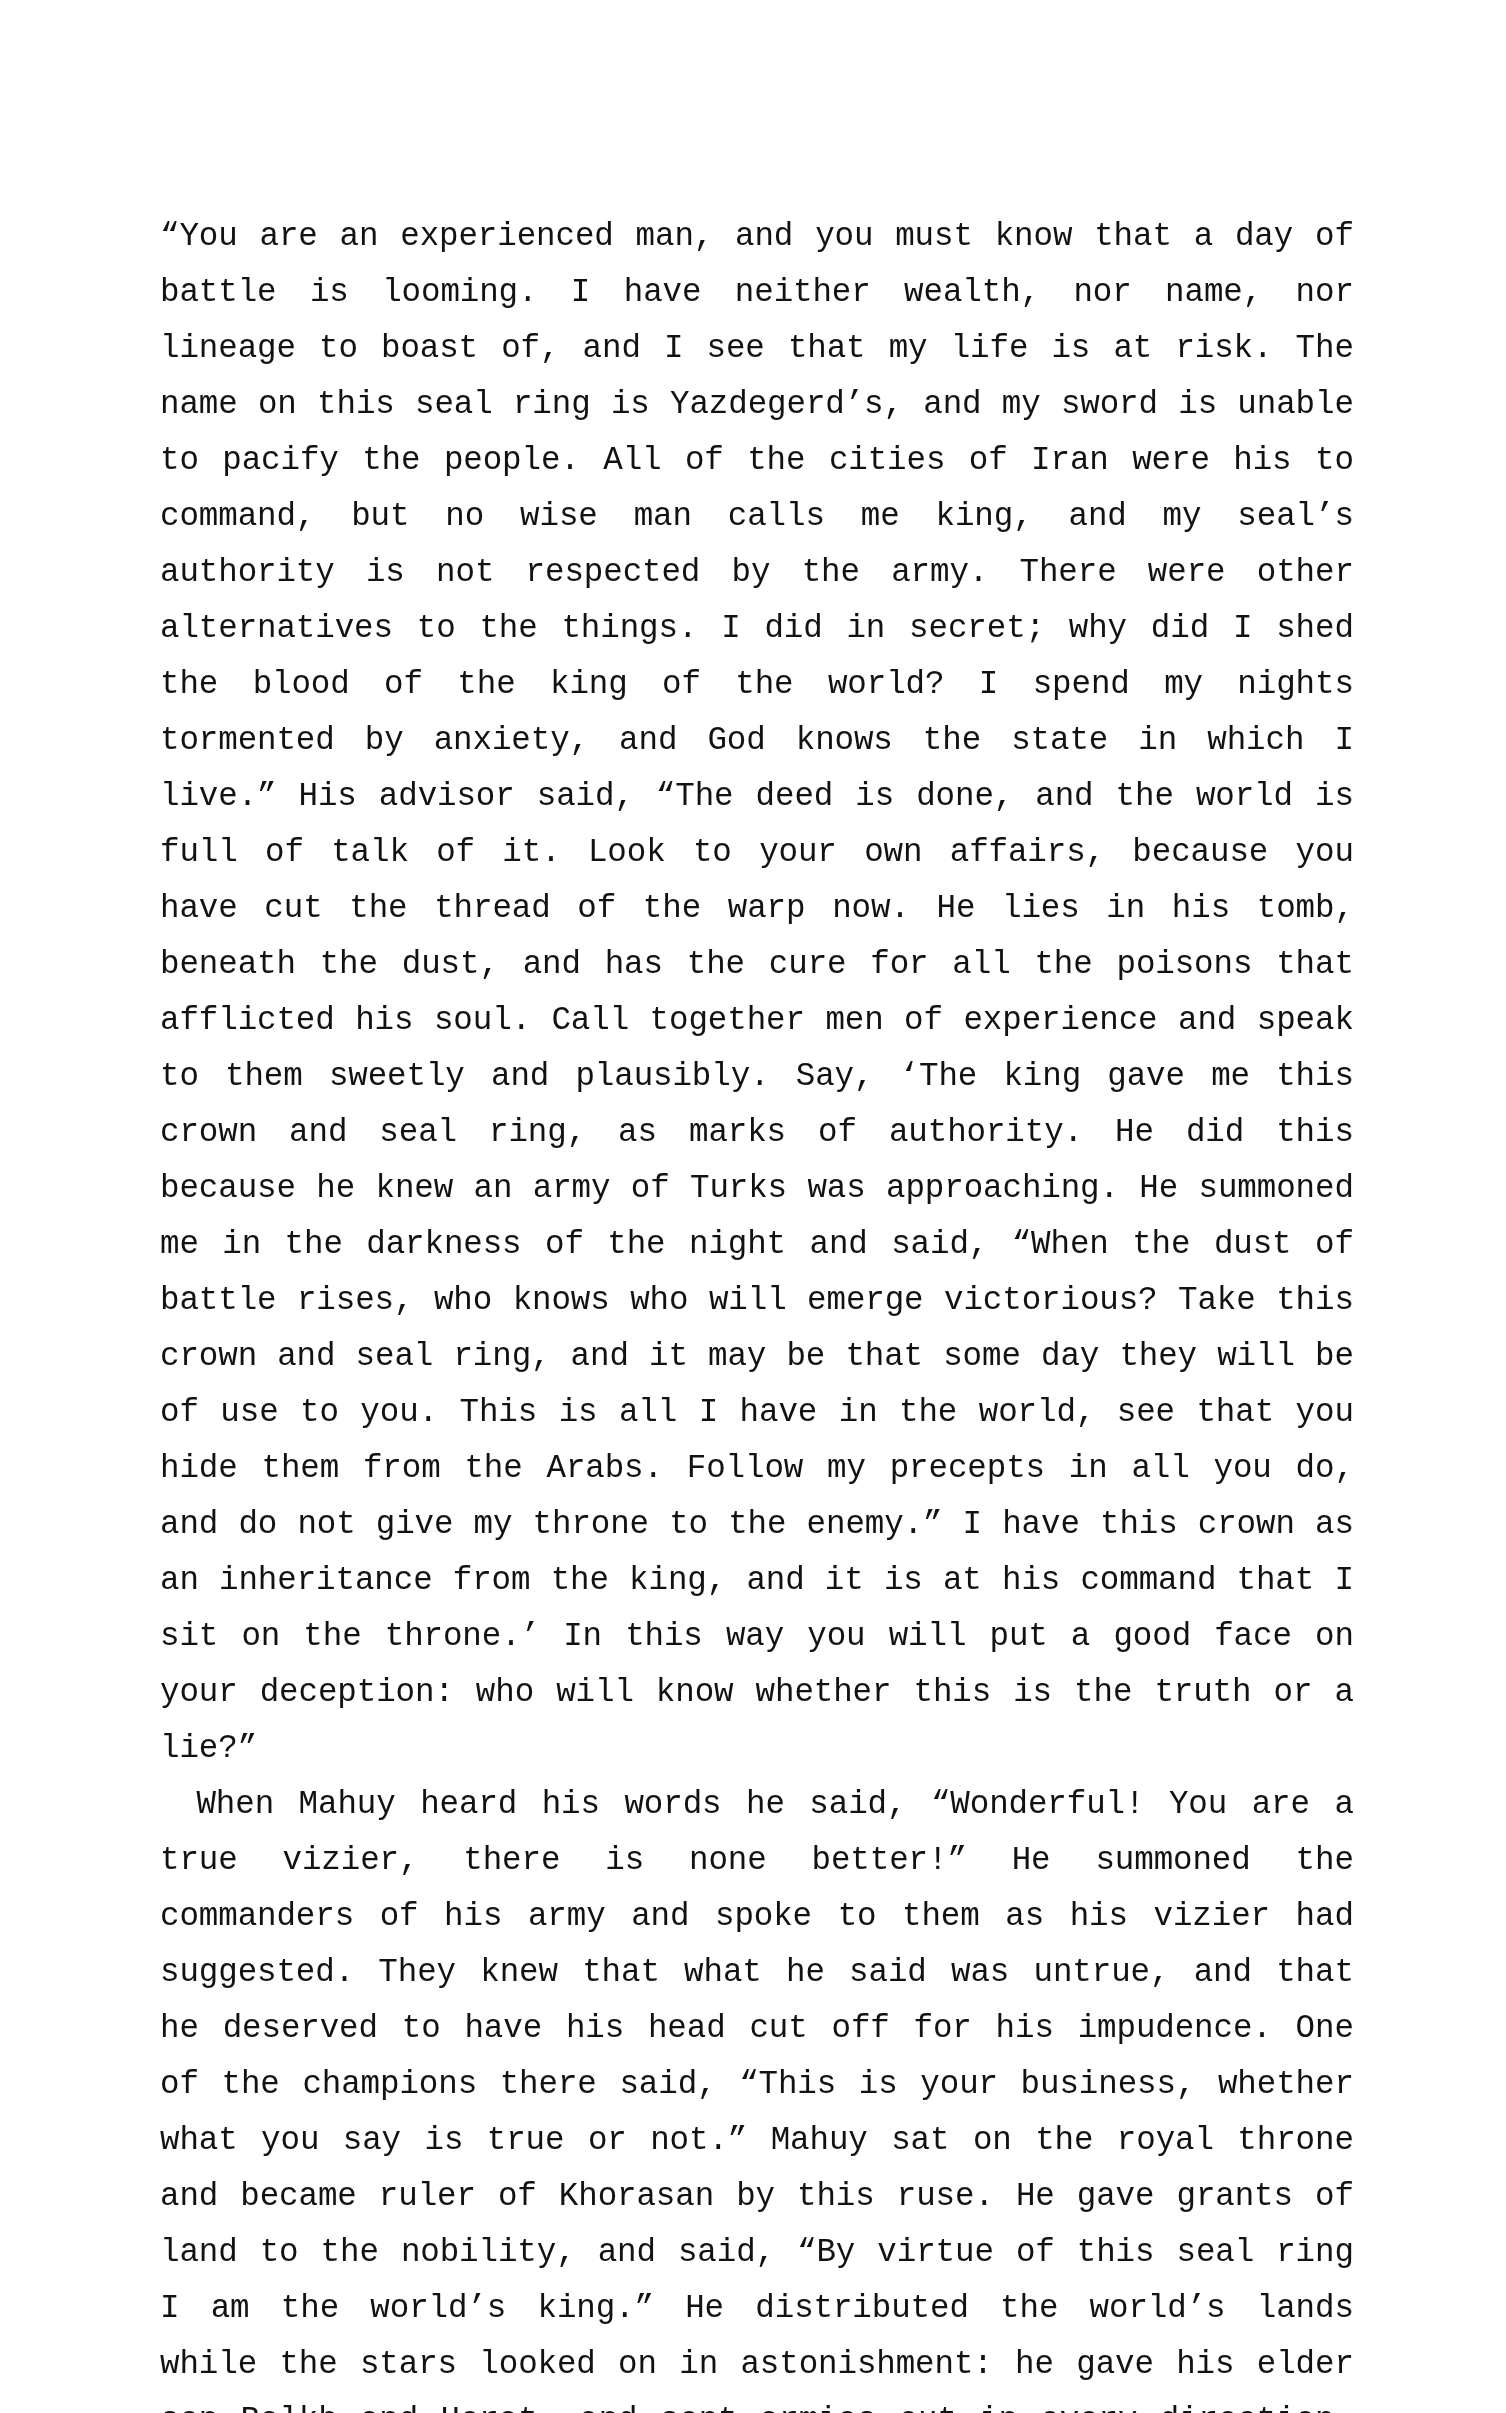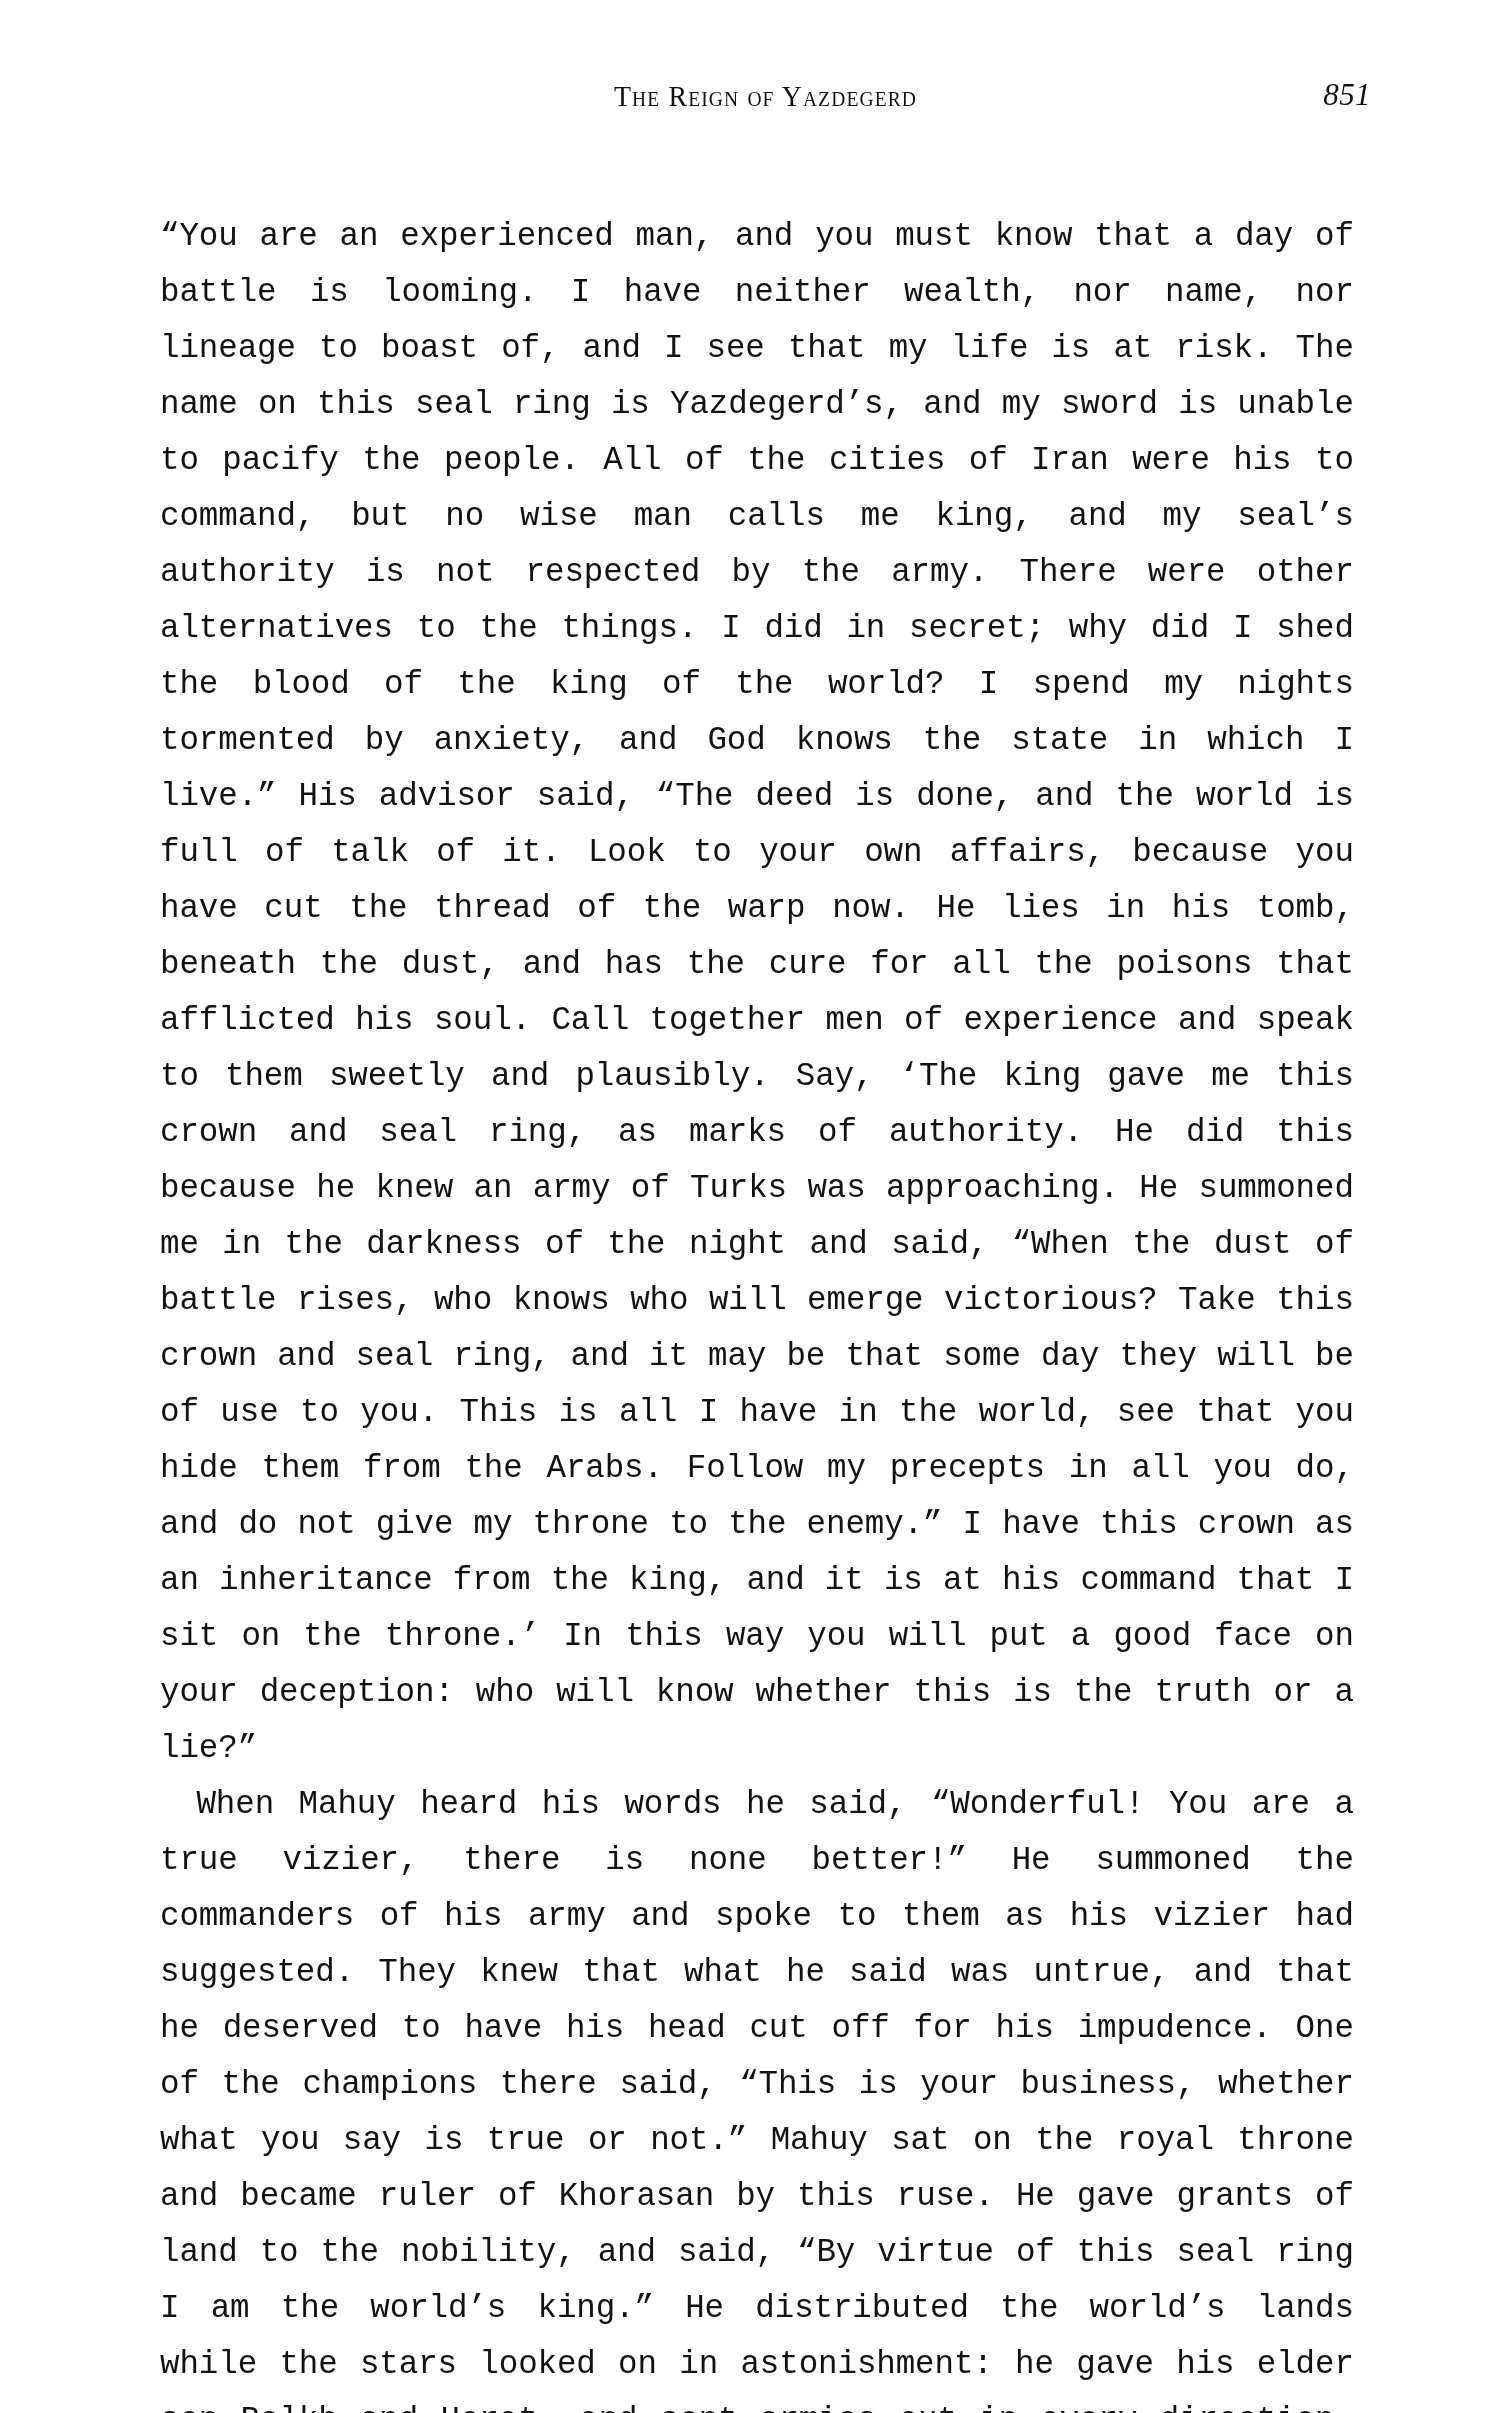--- a/index.html
+++ b/index.html
@@ -80,24 +80,20 @@
   }
   .para.indent {
     text-indent: 37px;
   }
 </style>
 </head>
 <body>
 
 <div class="page">
 
-  <div class="running-head">
-    <div class="head-title">The Reign of Yazdegerd</div>
-    <div class="head-folio">851</div>
-  </div>
 
   <div class="textblock">
     <p class="para">“You are an experienced man, and you must know that a day of battle is looming. I have neither wealth, nor name, nor lineage to boast of, and I see that my life is at risk. The name on this seal ring is Yazdegerd’s, and my sword is unable to pacify the people. All of the cities of Iran were his to command, but no wise man calls me king, and my seal’s authority is not respected by the army. There were other alternatives to the things. I did in secret; why did I shed the blood of the king of the world? I spend my nights tormented by anxiety, and God knows the state in which I live.” His advisor said, “The deed is done, and the world is full of talk of it. Look to your own affairs, because you have cut the thread of the warp now. He lies in his tomb, beneath the dust, and has the cure for all the poisons that afflicted his soul. Call together men of experience and speak to them sweetly and plausibly. Say, ‘The king gave me this crown and seal ring, as marks of authority. He did this because he knew an army of Turks was approaching. He summoned me in the darkness of the night and said, “When the dust of battle rises, who knows who will emerge victorious? Take this crown and seal ring, and it may be that some day they will be of use to you. This is all I have in the world, see that you hide them from the Arabs. Follow my precepts in all you do, and do not give my throne to the enemy.” I have this crown as an inheritance from the king, and it is at his command that I sit on the throne.’ In this way you will put a good face on your deception: who will know whether this is the truth or a lie?”</p>
     <p class="para indent">When Mahuy heard his words he said, “Wonderful! You are a true vizier, there is none better!” He summoned the commanders of his army and spoke to them as his vizier had suggested. They knew that what he said was untrue, and that he deserved to have his head cut off for his impudence. One of the champions there said, “This is your business, whether what you say is true or not.” Mahuy sat on the royal throne and became ruler of Khorasan by this ruse. He gave grants of land to the nobility, and said, “By virtue of this seal ring I am the world’s king.” He distributed the world’s lands while the stars looked on in astonishment: he gave his elder son Balkh and Herat, and sent armies out in every direction. He promoted evil men, as might be expected of a scoundrel of his character, making criminals governors everywhere, and wise men had to bow their heads and obey them. On all sides, truth was humiliated and lies flourished. When this wretch had gathered together a large enough army and collected sufficient wealth, his heart</p>
   </div>
 
 </div>
 
 
 </body></html>

